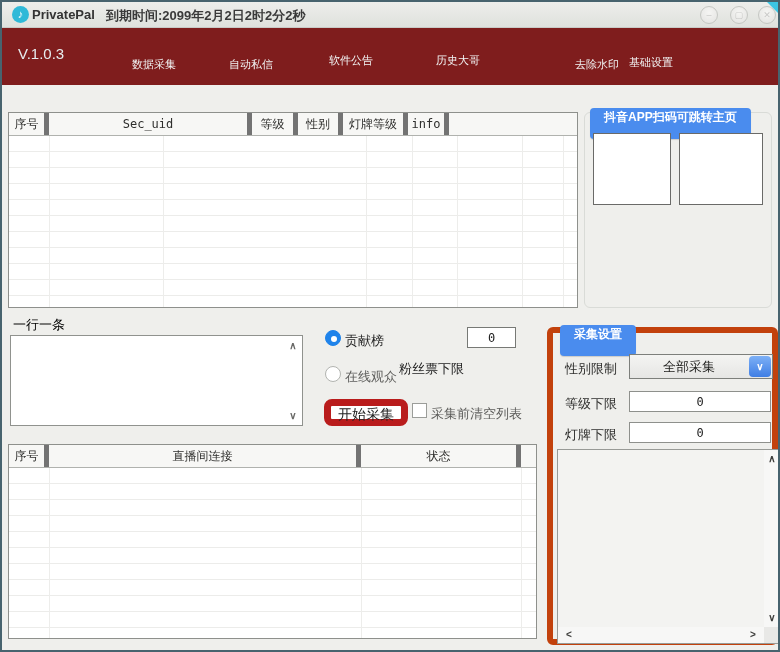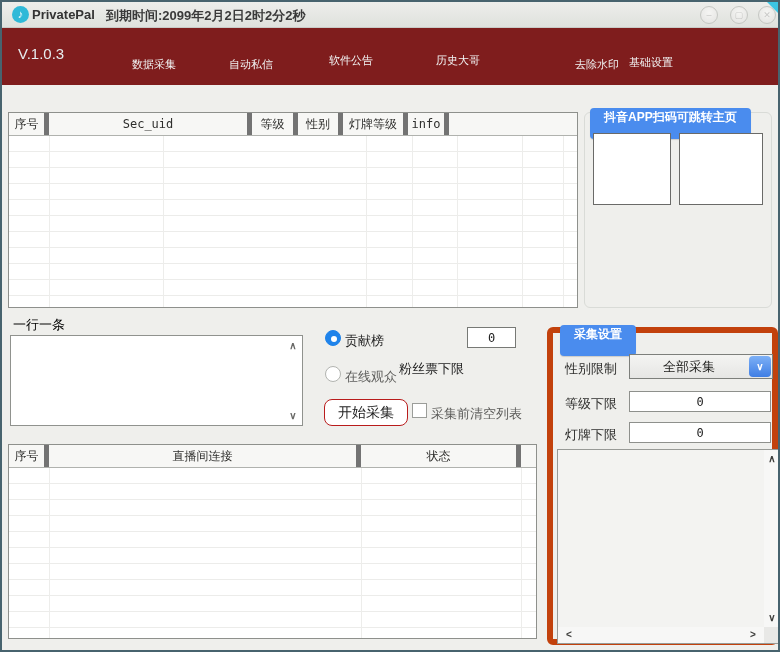--- a/index.html
+++ b/index.html
@@ -74,21 +74,21 @@
     border-radius:50%; background:#fff; }
   .radio.unchecked { left:325px; top:366px; background:#fff; border:1px solid #b2b4b0; }
   .ctl-label { position:absolute; font-size:13px; color:#222; white-space:nowrap;text-align:right; }
   .lbl-contribution { left:345px; top:332px; }
   .lbl-online { left:345px; top:368px; color:#5e5e5c; }
   .lbl-fans { left:399px; top:332px;margin-top:28px; }
   .num-input { position:absolute; background:#fff; border:1px solid #777975; text-align:center;
     font-family:"DejaVu Sans Mono", monospace; font-size:12px; color:#222; }
   .fans-input { left:467px; top:327px; width:49px; height:21px; }
   .start-btn { position:absolute; left:324px; top:399px; width:84px; height:27px; background:#fff;
-    border:1px solid #b91c1c; border-radius:8px; font-size:14px; color:#222;
+    border:7px solid #b91c1c; border-radius:8px; font-size:14px; color:#222;
     font-family:"Liberation Sans",sans-serif; }
   .clear-checkbox { position:absolute; left:412px; top:403px; width:15px; height:15px;
     background:#fff; border:1px solid #9b9d99; }
   .lbl-clear { left:431px; top:405px; color:#5c5c5a; }
 
   
   .settings-box { position:absolute; left:540px; top:327px; width:231px; height:318px;
     border:6px solid #c2410c; border-radius:6px;margin-left:7px; }
   .settings-tag { left:7px; top:-8px; }
   .set-label { position:absolute; font-size:13px; color:#2e2e2c; white-space:nowrap; }

